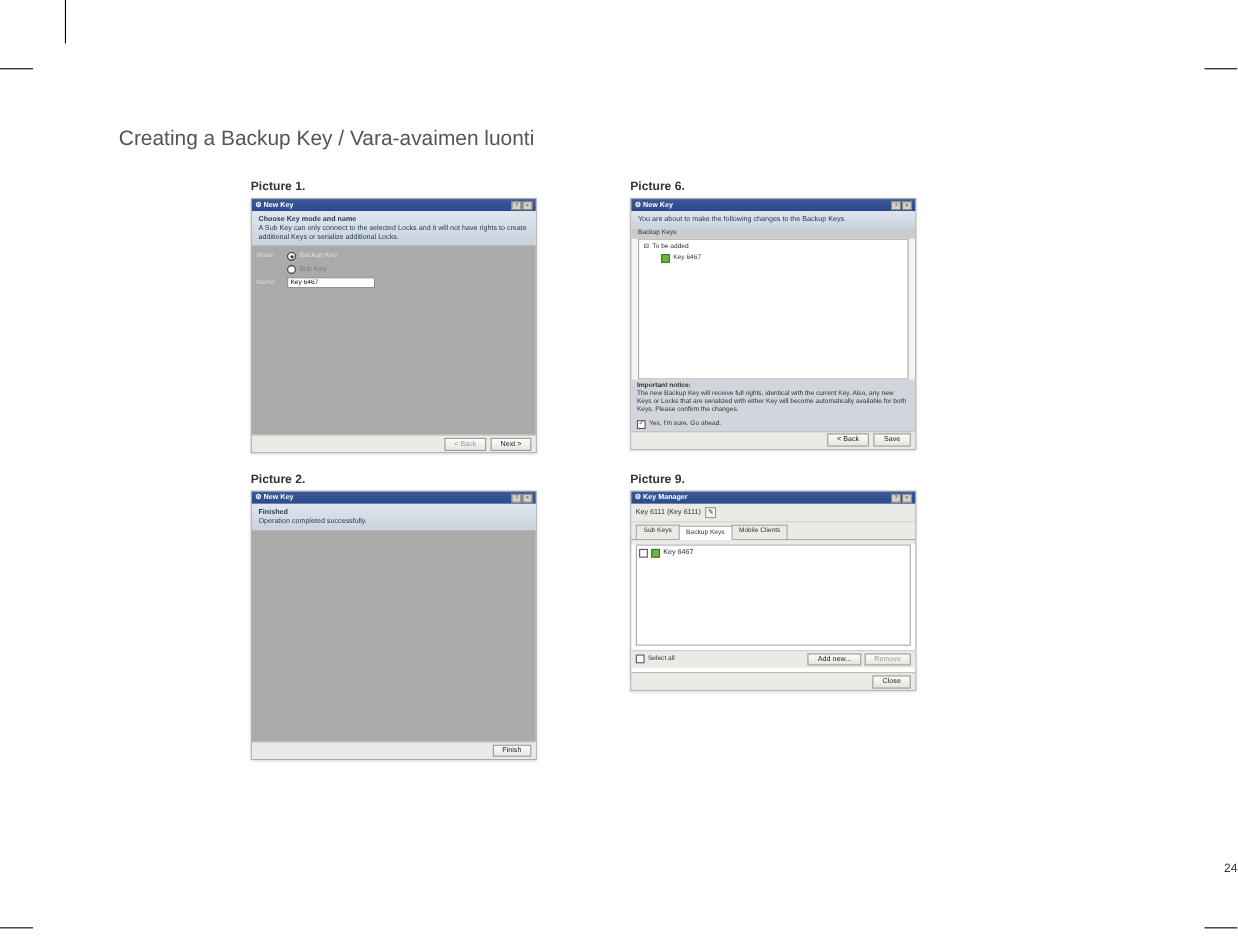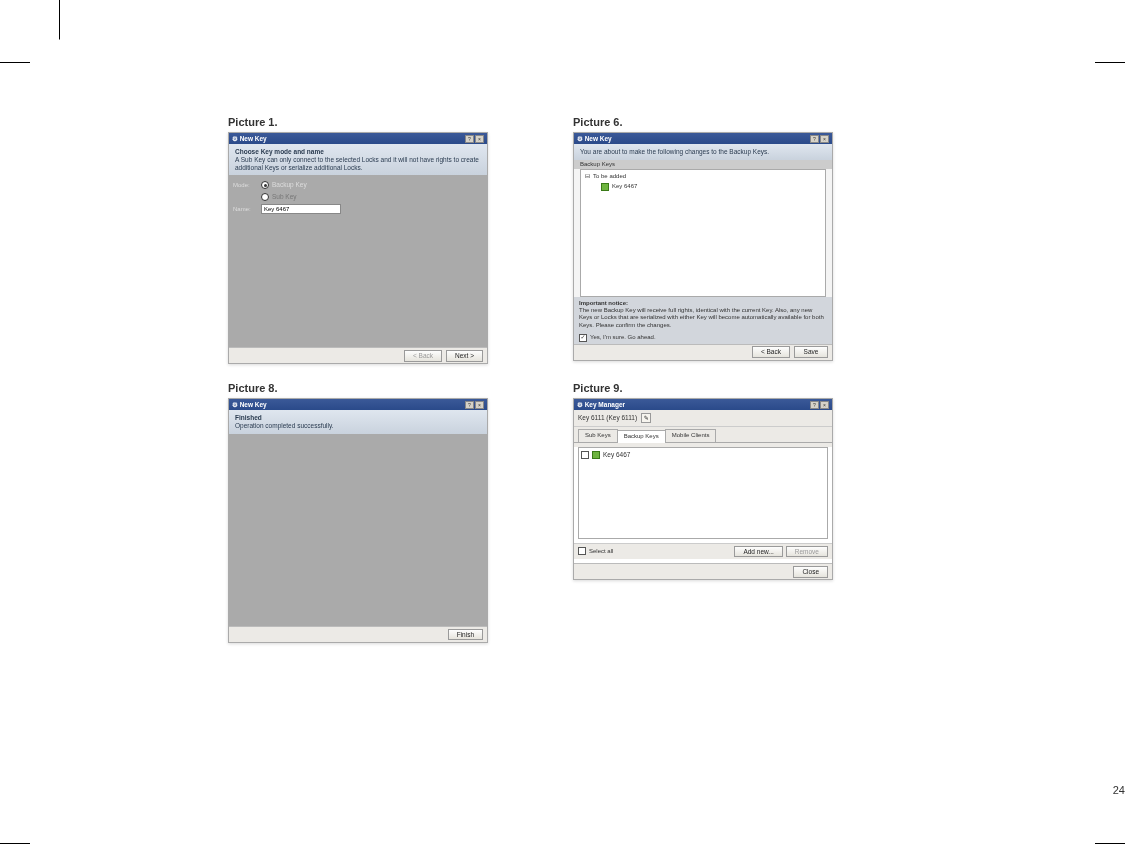--- a/index.html
+++ b/index.html
@@ -154,20 +154,21 @@
 </head>
 <body>
 
 <div class="crop-tl"></div>
 <div class="crop-tl2"></div>
 <div class="crop-tr"></div>
 <div class="crop-bl"></div>
 <div class="crop-br"></div>
 
 <div class="page">
+  <h1 class="page-title">Creating a Backup Key / Vara-avaimen luonti</h1>
 
   <div class="grid">
 
     <div class="cell">
       <div class="caption">Picture 1.</div>
       <div class="dialog">
         <div class="titlebar">
           <span class="ttext">⚙ <span>New Key</span></span>
           <span class="wctrls">
             <span class="wbtn">?</span>
@@ -234,21 +235,21 @@
           <span>Yes, I'm sure. Go ahead.</span>
         </div>
         <div class="footer-row">
           <span class="btn">&lt; Back</span>
           <span class="btn">Save</span>
         </div>
       </div>
     </div>
 
     <div class="cell">
-      <div class="caption">Picture 8.</div>
+      <div class="caption">Picture 2.</div>
       <div class="dialog">
         <div class="titlebar">
           <span class="ttext">⚙ <span>New Key</span></span>
           <span class="wctrls">
             <span class="wbtn">?</span>
             <span class="wbtn">×</span>
           </span>
         </div>
         <div class="banner">
           <span class="bold">Finished</span>

